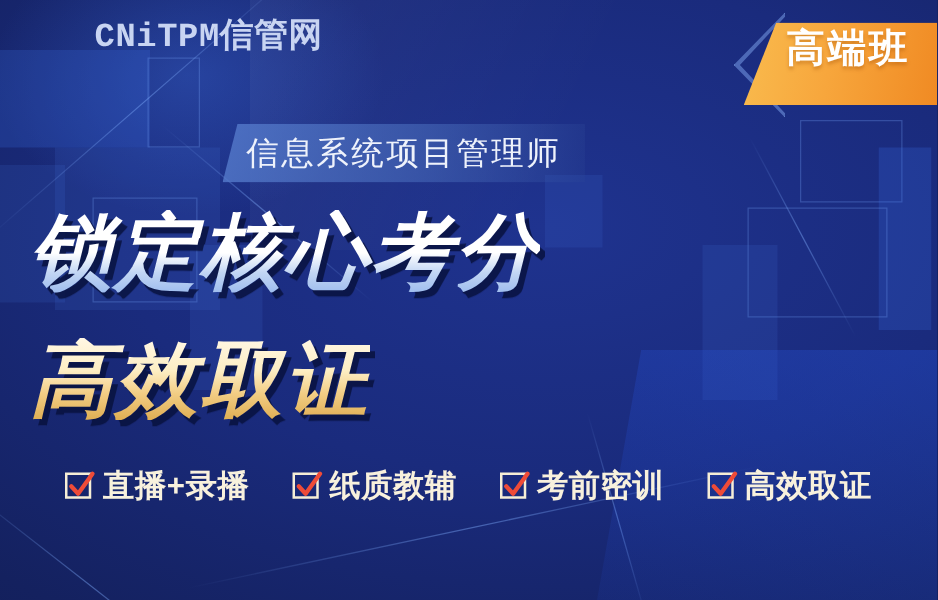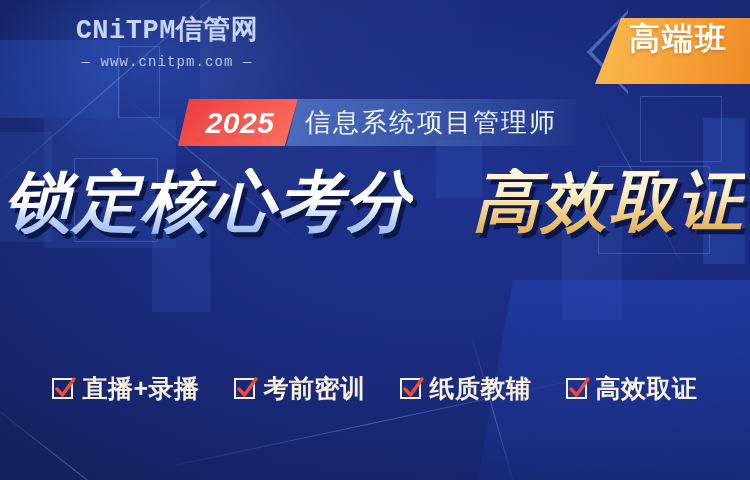--- a/index.html
+++ b/index.html
@@ -168,20 +168,21 @@
   
   .headline {
     position: absolute;
     left: 0;
     top: 168px;
     width: 750px;
     display: flex;
     align-items: baseline;
     justify-content: center;
     gap: 36px;
+    flex-direction: column;
   }
   .hl-part {
     font-size: 66px;
     font-weight: bold;
     font-style: italic;
     letter-spacing: 2px;
     line-height: 1;
     white-space: nowrap;
     -webkit-background-clip: text;
     background-clip: text;
@@ -297,32 +298,28 @@
     <div class="dline" style="left:-30px;  top:388px; width:260px; transform:rotate(38deg);"></div>
     <div class="dline" style="left:150px;  top:470px; width:470px; transform:rotate(-12deg);"></div>
     <div class="dline" style="left:470px;  top:330px; width:170px; transform:rotate(74deg);"></div>
 
     <div class="diagwash" style="left:200px; top:0; width:420px; height:200px; clip-path:polygon(0 0,100% 0,62% 100%,0 100%);"></div>
     <div class="corner-bright"></div>
   </div>
 
   <div class="logo">
     <div class="logo-main">CNiTPM信管网</div>
-    <div class="logo-url">— www.cnitpm.com —</div>
   </div>
 
   <div class="ribbon-notch"></div>
   <div class="ribbon">
     <span class="ribbon-text">高端班</span>
   </div>
 
   <div class="title-row">
-    <div class="year-chip">
-      <span class="year-text">2025</span>
-    </div>
     <div class="name-chip">
       <span class="name-text">信息系统项目管理师</span>
     </div>
   </div>
 
   <div class="headline">
     <span class="hl-part hl-white">锁定核心考分</span>
     <span class="hl-part hl-gold">高效取证</span>
   </div>
 
@@ -335,29 +332,29 @@
         </svg>
       </span>
       <span class="feat-label">直播+录播</span>
     </div>
     <div class="feat">
       <span class="check-box">
         <svg width="22" height="26" viewBox="0 0 22 26" aria-hidden="true">
           <path d="M2 13 L7.5 19 L19 3" fill="none" stroke="#ee4b38" stroke-width="3.4" stroke-linecap="round" stroke-linejoin="round"></path>
         </svg>
       </span>
-      <span class="feat-label">考前密训</span>
+      <span class="feat-label">纸质教辅</span>
     </div>
     <div class="feat">
       <span class="check-box">
         <svg width="22" height="26" viewBox="0 0 22 26" aria-hidden="true">
           <path d="M2 13 L7.5 19 L19 3" fill="none" stroke="#ee4b38" stroke-width="3.4" stroke-linecap="round" stroke-linejoin="round"></path>
         </svg>
       </span>
-      <span class="feat-label">纸质教辅</span>
+      <span class="feat-label">考前密训</span>
     </div>
     <div class="feat">
       <span class="check-box">
         <svg width="22" height="26" viewBox="0 0 22 26" aria-hidden="true">
           <path d="M2 13 L7.5 19 L19 3" fill="none" stroke="#ee4b38" stroke-width="3.4" stroke-linecap="round" stroke-linejoin="round"></path>
         </svg>
       </span>
       <span class="feat-label">高效取证</span>
     </div>
   </div>

